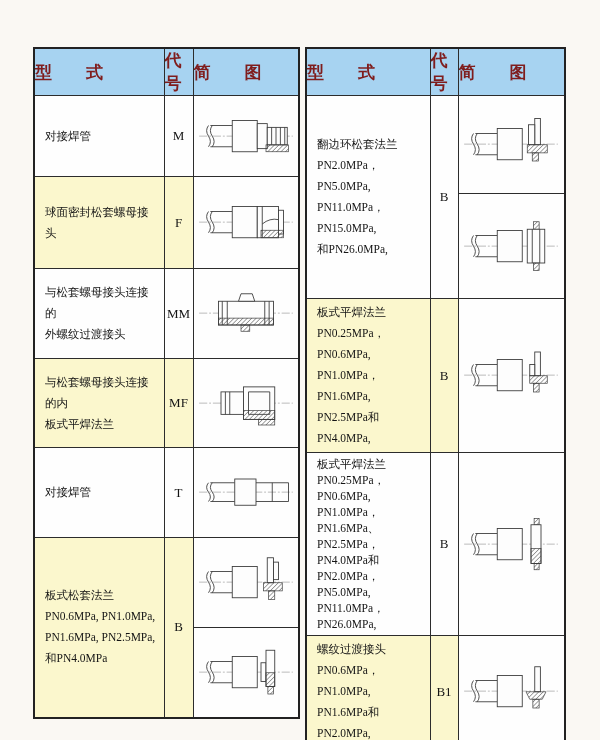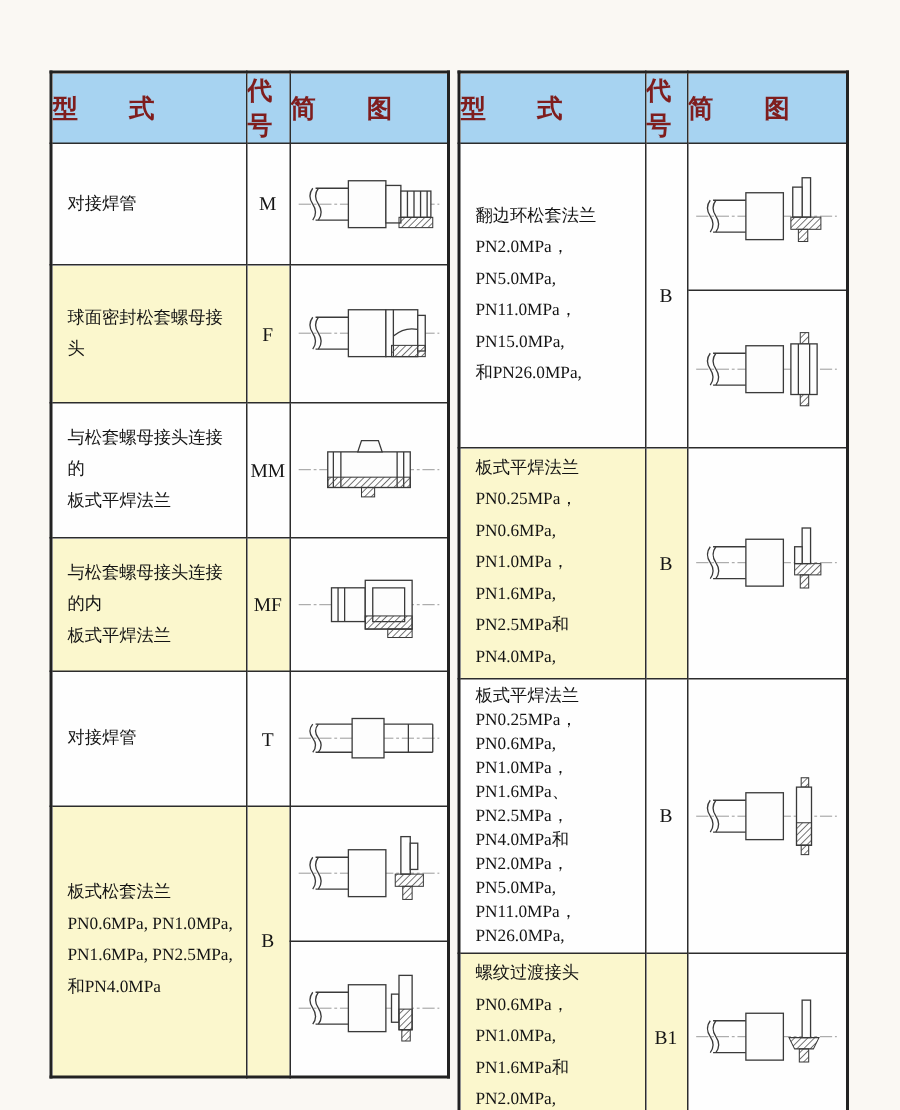--- a/index.html
+++ b/index.html
@@ -194,21 +194,21 @@
         <td class="type hl">球面密封松套螺母接头</td>
         <td class="code hl">F</td>
         <td class="sketch">
           <svg class="dg" viewBox="0 0 160 90">
                 <use href="#d-f"></use>
               </svg>
         </td>
       </tr>
       <tr style="height:90px">
         <td class="type">与松套螺母接头连接的
-板式平焊法兰</td>
+外螺纹过渡接头</td>
         <td class="code">MM</td>
         <td class="sketch">
           <svg class="dg" viewBox="0 0 160 90">
                 <use href="#d-mm"></use>
               </svg>
         </td>
       </tr>
       <tr style="height:89px">
         <td class="type hl">与松套螺母接头连接的内
 板式平焊法兰</td>

